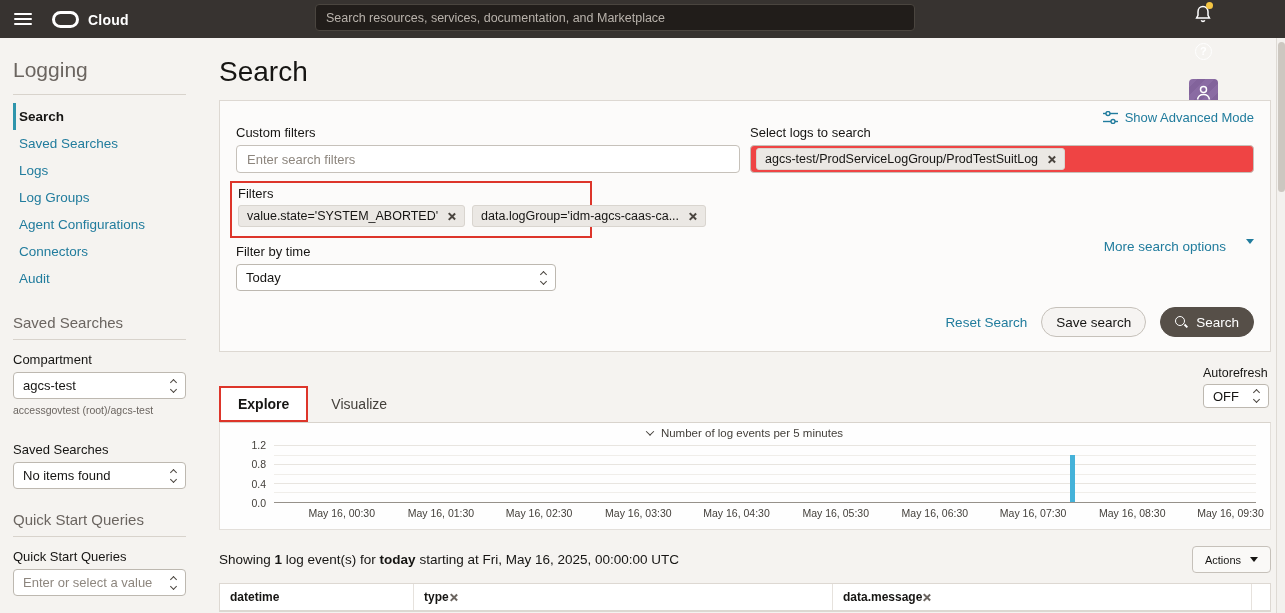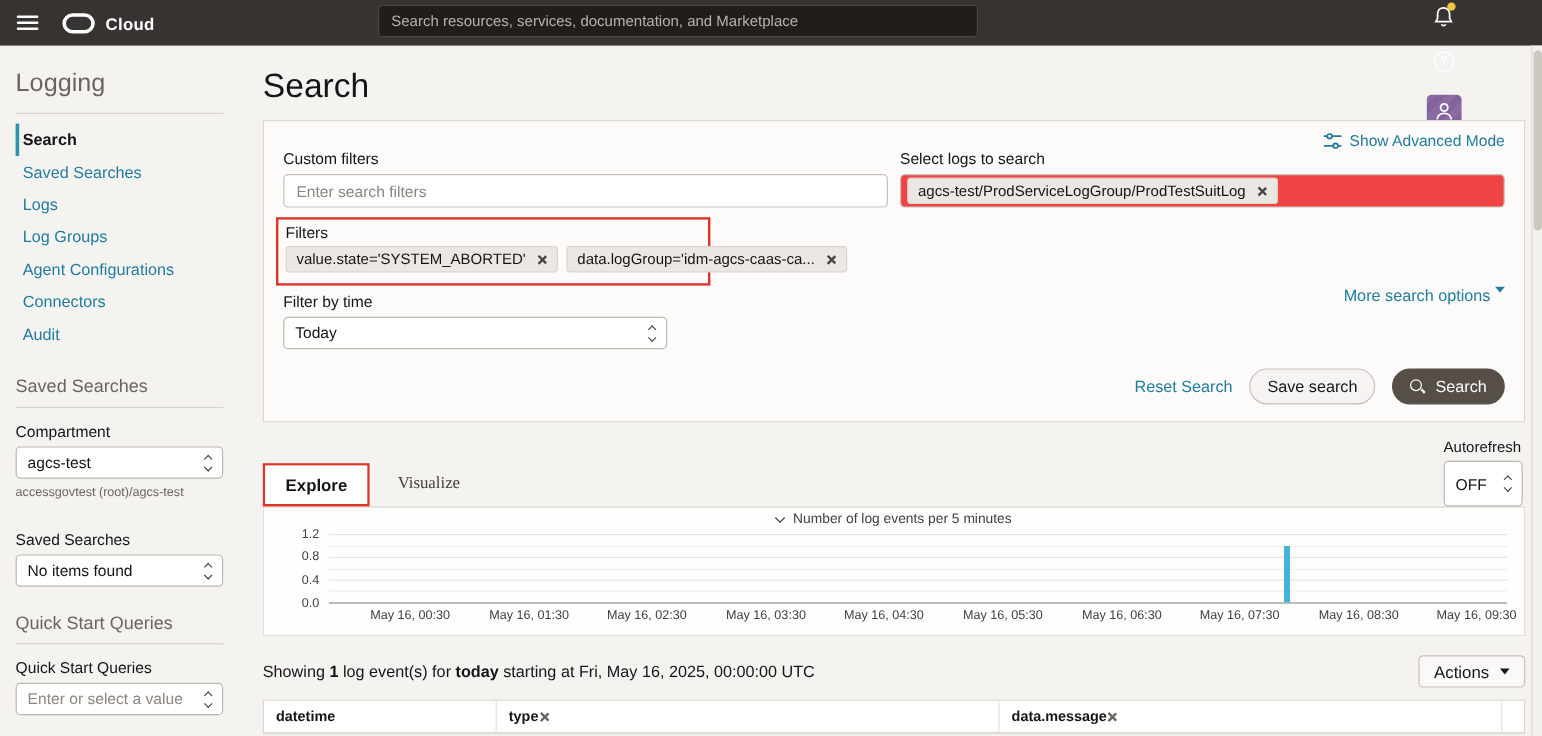--- a/index.html
+++ b/index.html
@@ -6,21 +6,21 @@
   html,body { width:1285px; height:613px; overflow:hidden; }
   body { font-family:"Liberation Sans", sans-serif; background:#f5f3f0; color:#161513; }
 
   
   .topbar { position:relative; height:38px; background:#373330; display:flex; align-items:center; padding:0 14px; }
   .hamburger { width:18px; height:12px; display:flex; flex-direction:column; justify-content:space-between; cursor:pointer; margin-right:20px; }
   .hamburger span { display:block; height:2px; background:#fff; border-radius:1px; }
   .brand { display:flex; align-items:flex-end; gap:9px; }
   .logo-o { width:27px; height:17px; border:3.5px solid #fff; border-radius:9px; }
   .brand-label { color:#fff; font-size:14px; font-weight:700; letter-spacing:.2px; }
-  .global-search { position:absolute; left:315px; top:4px; width:500px; }
+  .global-search { position:absolute; left:315px; top:4px; width:600px; }
   .global-search input { width:100%; height:27px; background:#211d1a; border:1px solid #4a453f; border-radius:4px; color:#b8b2ab; font-size:12.5px; padding:0 10px; font-family:"Liberation Sans", sans-serif; }
   .global-search input::placeholder { color:#b8b2ab; }
   .topbar-right { margin-left:auto; display:flex; align-items:center; gap:19px; color:#fff;flex-direction:column; }
   .region { display:flex; align-items:center; gap:9px; font-size:13.5px; font-weight:700; color:#fff; cursor:pointer; }
   .chev { display:inline-block; width:7px; height:7px; border-right:1.6px solid currentColor; border-bottom:1.6px solid currentColor; transform:rotate(45deg) translate(-1px,-1px); }
   .chev.sm { width:5px; height:5px; border-width:1.4px; }
   .topicon { position:relative; width:22px; height:20px; display:flex; align-items:center; justify-content:center; cursor:pointer; }
   .badge-dot { position:absolute; top:-2px; right:1px; width:7px; height:7px; border-radius:50%; background:#f5c542; }
   .help-circle { width:17px; height:17px; border:1.6px solid #fff; border-radius:50%; display:flex; align-items:center; justify-content:center; font-size:11px; font-weight:700; color:#fff; cursor:pointer; }
   .avatar { width:29px; height:29px; border-radius:4px; background:repeating-linear-gradient(135deg,#8a6ba3 0 6px,#82639b 6px 12px); display:flex; align-items:center; justify-content:center; cursor:pointer; }
@@ -61,56 +61,56 @@
   .text-input { width:100%; height:28px; border:1px solid #c6c1ba; border-radius:4px; background:#fff; font-size:13px; padding:0 10px; color:#161513; font-family:"Liberation Sans", sans-serif; }
   .text-input::placeholder { color:#8d867e; }
   .chipbox { width:100%; min-height:28px; border:1px solid #c6c1ba; border-radius:4px; background:#ef4444; display:flex; align-items:center; gap:8px; padding:2px 5px; }
   .chip { display:flex; align-items:center; gap:9px; background:#ebe8e4; border:1px solid #d9d5cf; border-radius:3px; padding:3px 8px; font-size:12.5px; color:#161513; white-space:nowrap; }
   .xicon { position:relative; width:9px; height:9px; display:inline-block; cursor:pointer; }
   .xicon::before,.xicon::after { content:""; position:absolute; left:4px; top:0; width:1.5px; height:9px; background:#4a453f; }
   .xicon::before { transform:rotate(45deg); } .xicon::after { transform:rotate(-45deg); }
   .ann-filters { border:2px solid #dd352a; margin:8px 0 6px -6px; padding:3px 8px 9px 6px; width:362px; }
   .chiprow { display:flex; gap:7px; margin-top:4px; }
   .time-select { width:320px; margin-top:2px; }
-  .more-link { display:flex; justify-content:flex-end; gap:4px; color:#217c9d; font-size:13.5px; margin-top:66px; cursor:pointer; }
+  .more-link { display:flex; justify-content:flex-end; gap:20px; color:#217c9d; font-size:13.5px; margin-top:66px; cursor:pointer; }
   .tri-down { width:0; height:0; border-left:4.5px solid transparent; border-right:4.5px solid transparent; border-top:5.5px solid currentColor; display:inline-block; }
   .card-actions { display:flex; justify-content:flex-end; align-items:center; gap:14px; margin-top:16px; }
   .link-btn { color:#217c9d; font-size:13.5px; cursor:pointer; background:none; border:none; font-family:"Liberation Sans", sans-serif; }
   .btn { height:30px; padding:0 14px; background:#f6f4f2; border:1px solid #c6c1ba; border-radius:15px; font-size:13.5px; color:#161513; cursor:pointer; font-family:"Liberation Sans", sans-serif; }
   .btn-primary { display:flex; align-items:center; gap:8px; background:#564f48; border-color:#564f48; color:#fff; }
   .mag { position:relative; width:13px; height:13px; display:inline-block; }
   .mag::before { content:""; position:absolute; left:0; top:0; width:8px; height:8px; border:1.6px solid #fff; border-radius:50%; }
   .mag::after { content:""; position:absolute; left:9px; top:9px; width:4px; height:1.8px; background:#fff; transform:rotate(45deg); }
 
   .tabs-row { position:relative; margin-top:34px; display:flex; align-items:flex-end; gap:6px; }
   .ann-tab { border:2px solid #dd352a; }
   .tab { padding:8px 17px; font-size:14px; cursor:pointer; }
   .tab.active { background:#fff; font-weight:700; color:#161513; }
-  .tab.inactive { color:#44403b; padding-bottom:10px;font-family:Liberation Serif, serif; }
+  .tab.inactive { color:#44403b; padding-bottom:10px; }
   .autorefresh { position:absolute; right:2px; top:-20px; width:66px; }
   .autorefresh .flabel { margin-bottom:4px; font-size:12.5px; }
-  .autorefresh .select { height:38px; }
+  .autorefresh .select { height:24px; }
 
   .chart-card { background:#fefefe; border:1px solid #e3dfda; border-top:1px solid #d8d3cc; padding:4px 14px 6px; }
   .chart-title { display:flex; justify-content:center; align-items:center; gap:8px; font-size:11.5px; color:#44403b; margin-bottom:6px; }
   .chart-title .chev { width:6px; height:6px; border-width:1.4px; color:#44403b; }
   .plot-wrap { display:flex; }
   .yaxis { width:40px; position:relative; height:58px; }
   .yaxis span { position:absolute; right:8px; transform:translateY(-50%); font-size:10.5px; color:#44403b; }
   .plot { position:relative; flex:1; height:58px; border-bottom:1px solid #96918a; }
   .gl { position:absolute; left:0; right:0; height:1px; background:#e8e5e0; }
   .gl.minor { background:#f0eeea; }
   .bar { position:absolute; bottom:0; width:5px; height:83%; background:#45b2d9; }
   .xlabels { position:relative; height:16px; margin-left:40px; margin-top:4px; }
   .xlabels span { position:absolute; transform:translateX(-50%); font-size:10.5px; color:#44403b; white-space:nowrap; }
 
   .results-row { display:flex; justify-content:space-between; align-items:center; margin-top:16px; }
   .summary { font-size:13.5px; color:#161513; }
   .summary b { font-weight:700; }
-  .actions-btn { display:flex; align-items:center; gap:9px; height:27px; padding:0 12px; background:#faf9f7; border:1px solid #c6c1ba; border-radius:4px; font-size:14px; cursor:pointer; font-family:"Liberation Sans", sans-serif; color:#161513; }
+  .actions-btn { display:flex; align-items:center; gap:9px; height:27px; padding:0 12px; background:#faf9f7; border:1px solid #c6c1ba; border-radius:4px; font-size:11px; cursor:pointer; font-family:"Liberation Sans", sans-serif; color:#161513; }
 
   .logtable { margin-top:10px; border:1px solid #ddd8d2; background:#fff; }
   .trow { display:grid; grid-template-columns:194px 419px 419px 1fr; }
   .th { font-size:12px; font-weight:700; padding:6px 10px; border-right:1px solid #e6e2dd; display:flex; justify-content:flex-start; align-items:center; }
   .th .xicon::before,.th .xicon::after { background:#6b6560; }
   .thead { border-bottom:1px solid #ddd8d2; }
 
   svg { display:block; }
 </style>
 </head>

